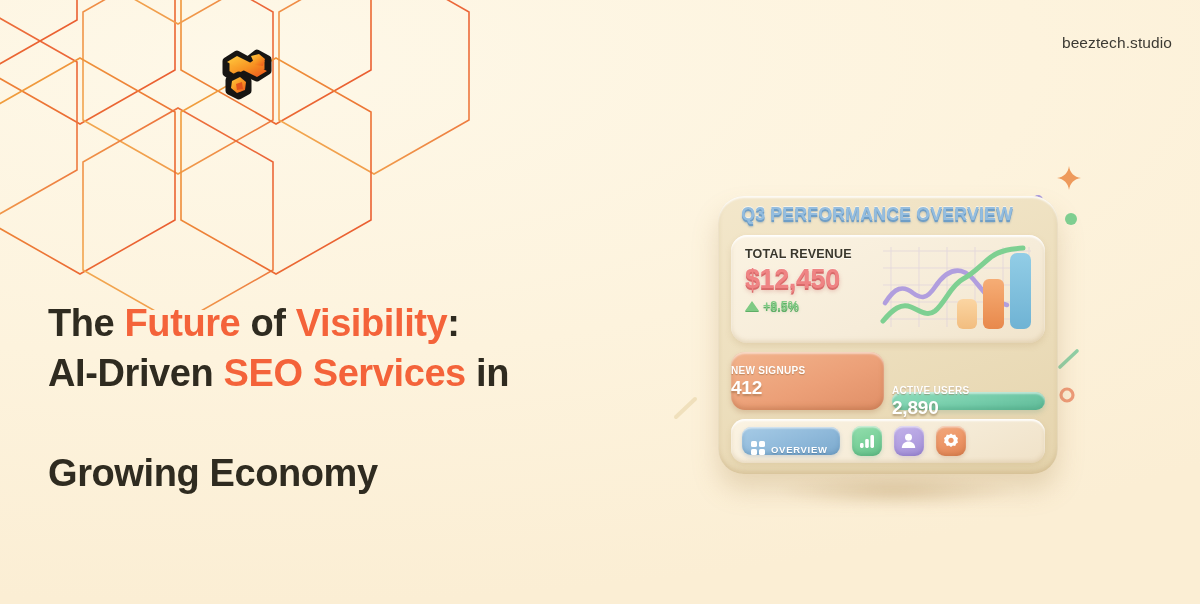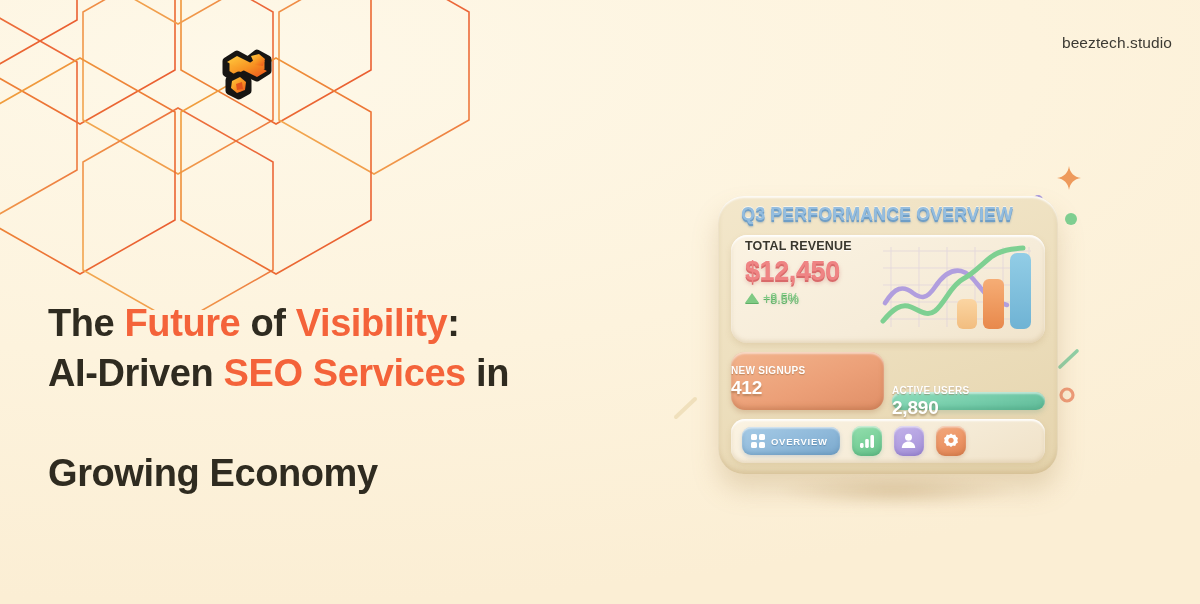--- a/index.html
+++ b/index.html
@@ -77,35 +77,35 @@
     margin-top:10px;
     height:108px;
     border-radius:16px;
     background:linear-gradient(155deg,#fbf3e2 0%,#f6ecd9 60%,#f1e4cb 100%);
     box-shadow:
       inset 0 2px 2px rgba(255,255,255,.95),
       inset 0 -2px 4px rgba(178,146,95,.26),
       0 3px 6px rgba(168,135,82,.18);
     overflow:hidden;
   }
-  #rev-left { position:absolute; left:14px; top:4px; }
+  #rev-left { position:absolute; left:14px; top:12px; }
   .rev-label {
     font-size:12.5px; font-weight:800; letter-spacing:.2px;
     color:#3a372c;
     text-shadow:0 1px 0 rgba(255,255,255,.8);
   }
   .rev-value {
     margin-top:3px;
     font-size:27px; font-weight:800; letter-spacing:-.4px;
     color:#ef8484;
     text-shadow:0 2px 0 #d96a6a, 0 3px 4px rgba(196,96,96,.38), 0 -1px 0 rgba(255,255,255,.4);
   }
   .rev-delta {
     margin-top:4px;
-    font-size:12.5px; font-weight:400;
+    font-size:12.5px; font-weight:700;
     color:#7fca84;
     text-shadow:0 1.5px 0 #5fae66, 0 2px 3px rgba(95,160,100,.35);
     display:flex; align-items:center; gap:4px;
   }
   .tri {
     width:0;height:0;
     border-left:7px solid transparent;
     border-right:7px solid transparent;
     border-bottom:10px solid #7fca84;
     filter:drop-shadow(0 1.5px 0 #5fae66);
@@ -146,21 +146,21 @@
   
   #toolbar {
     margin-top:9px; height:44px;
     border-radius:14px;
     background:linear-gradient(155deg,#fbf3e2 0%,#f5ebd7 60%,#f0e2c8 100%);
     box-shadow:inset 0 2px 2px rgba(255,255,255,.95), inset 0 -2px 4px rgba(178,146,95,.24), 0 3px 6px rgba(168,135,82,.16);
     display:flex; align-items:center; gap:12px;
     padding:0 11px;
   }
   #tb-overview {
-    display:flex; align-items:center; gap:6px;
+    display:flex; align-items:flex-end; gap:6px;
     height:28px; padding:0 12px 0 9px;
     border-radius:9px;
     background:linear-gradient(160deg,#a6cbe6 0%,#8fb9da 55%,#7ba9cd 100%);
     box-shadow:inset 0 1.5px 1.5px rgba(255,255,255,.6), inset 0 -2px 4px rgba(70,120,160,.38), 0 2px 4px rgba(120,150,180,.30);
   }
   #tb-overview .lab {
     font-size:9.5px; font-weight:800; letter-spacing:.7px; color:#fff;
     text-shadow:0 1px 1px rgba(70,110,145,.5);
   }
   .tb-icon {

